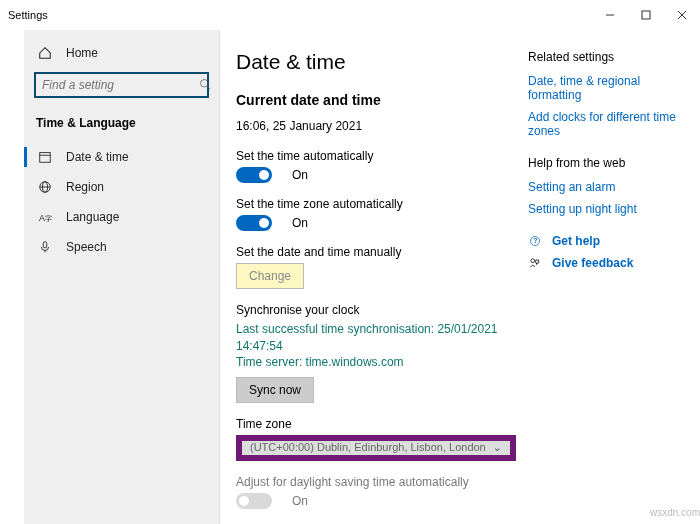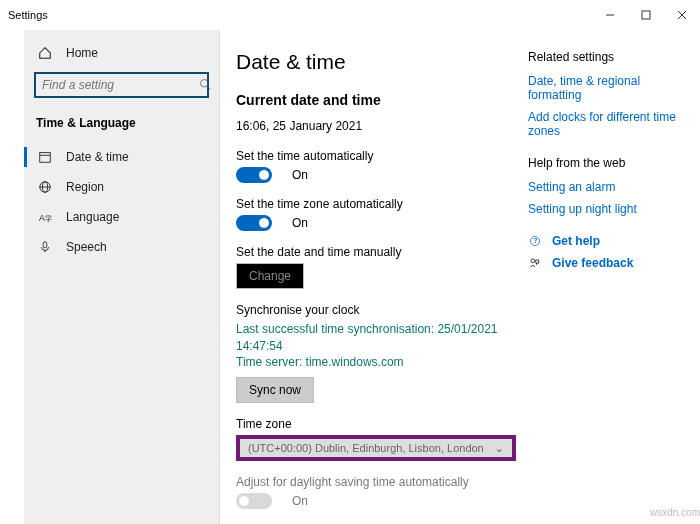--- a/index.html
+++ b/index.html
@@ -23,24 +23,24 @@
     h1 { font-size: 21px; font-weight: 400; margin-bottom: 18px; }
     h2 { font-size: 14px; font-weight: 600; margin-bottom: 10px; }
     .subheading { font-size: 12px; margin-bottom: 4px; color: #000; }
     .info { font-size: 12px; color: #0f766e; line-height: 1.4; }
     .block { margin-bottom: 14px; }
     .toggle-row { display: flex; align-items: center; gap: 20px; margin-top: 4px; }
     .toggle { width: 36px; height: 16px; border-radius: 8px; background: #0067c0; position: relative; }
     .toggle::after { content: ""; position: absolute; width: 10px; height: 10px; border-radius: 50%; background: #fff; top: 3px; right: 3px; }
     .toggle.off { background: #999; }
     .toggle.off::after { right: auto; left: 3px; }
-    .btn { background: #000000; border: 1px solid #bbb; padding: 5px 12px; font-size: 12px; display: inline-block; }
+    .btn { background: #fef9c3; border: 1px solid #bbb; padding: 5px 12px; font-size: 12px; display: inline-block; }
     .btn.disabled { color: #888; }
     .btn.enabled { color: #000; background: #ccc; }
-    .select { height: 26px; border: 4px solid #701a75; display: flex; align-items: center; justify-content: space-between; padding: 0 8px; font-size: 11px; }
+    .select { height: 26px; border: 6px solid #701a75; display: flex; justify-content: space-between; padding: 0 8px; font-size: 11px; }
     .select.disabled { background: #ddd; color: #666; }
     .select .chev { color: #555; }
     .related { margin-bottom: 18px; }
     .related .r-title { font-size: 12px; color: #000; margin-bottom: 10px; }
     .link { color: #0067c0; font-size: 12px; display: block; margin-bottom: 8px; }
     .help-item { display: flex; align-items: center; gap: 10px; margin-bottom: 8px; font-weight: bold; }
     .help-item .hicon { width: 14px; display: flex; justify-content: center; color: #0067c0; }
     .watermark { position: absolute; bottom: 6px; right: 0; font-size: 10px; color: #bbb; }
   </style>
 </head>

